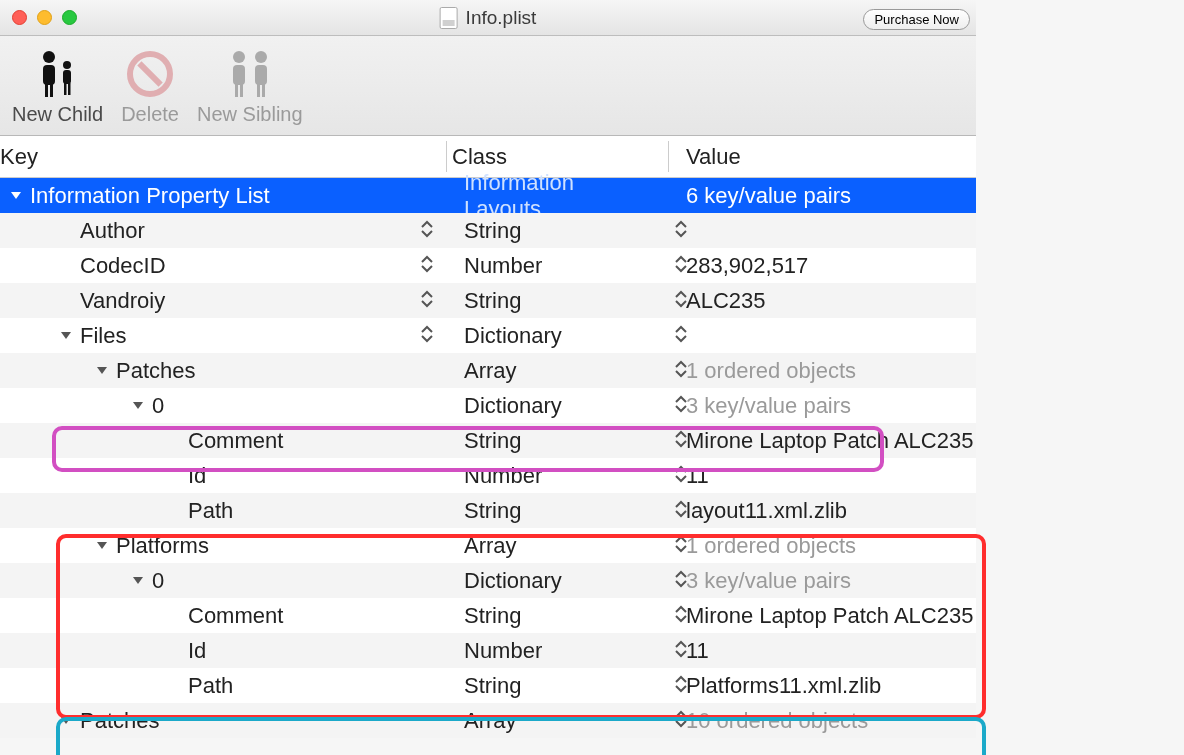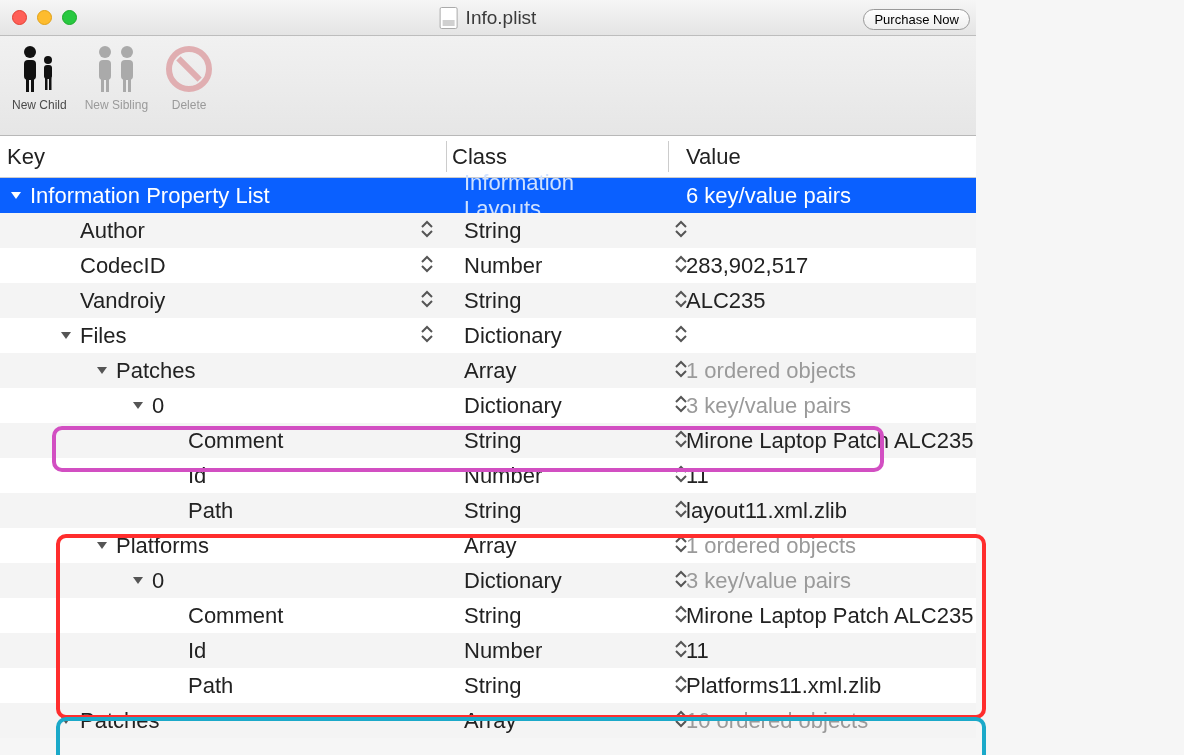--- a/index.html
+++ b/index.html
@@ -10,27 +10,27 @@
 .dot{width:15px;height:15px;border-radius:50%}
 .dot.red{background:#ff5f57;border:1px solid #e33e32}
 .dot.yellow{background:#febc2e;border:1px solid #e1a116}
 .dot.green{background:#28c840;border:1px solid #1aab29}
 .title-center{position:absolute;left:50%;transform:translateX(-50%);display:flex;align-items:center;gap:8px;font-size:19px;color:#3a3a3a}
 .plist-icon{width:18px;height:22px;border:1px solid #aaa;background:#fff;border-radius:2px;position:relative}
 .plist-icon:after{content:"";position:absolute;bottom:2px;left:2px;right:2px;height:6px;background:#d0d0d0}
 .purchase{position:absolute;right:6px;top:4px}
 .purchase button{font-size:13px;padding:2px 10px;border:1px solid #999;border-radius:11px;background:linear-gradient(#fff,#eee);cursor:pointer}
 .toolbar{height:100px;background:linear-gradient(#f1f1f1,#e6e6e6);border-bottom:1px solid #b8b8b8;display:flex;align-items:center;padding:6px 12px;gap:18px}
-.tool{display:flex;flex-direction:column;align-items:center;justify-content:flex-start;height:92px;font-size:12px;color:#4a4a4a}
+.tool{display:flex;flex-direction:column;align-items:center;justify-content:center;height:92px;font-size:20px;color:#4a4a4a}
 .tool.disabled{color:#9a9a9a}
 .tool .ic{height:58px;display:flex;align-items:center;justify-content:center}
 .no-sign{width:46px;height:46px;border:6px solid #e0aeb1;border-radius:50%;position:relative}
 .no-sign:after{content:"";position:absolute;left:2px;right:2px;top:50%;height:6px;background:#e0aeb1;transform:translateY(-50%) rotate(45deg)}
 .header-row{height:42px;background:#fff;border-bottom:1px solid #ccc;display:flex;align-items:center;font-size:22px;color:#222;position:relative}
-.header-row .col-key{width:446px;padding-left:7px}
+.header-row .col-key{width:446px;padding-left:0}
 .header-row .col-class{width:222px;padding-left:6px}
 .header-row .col-value{flex:1;padding-left:18px}
 .vsep{position:absolute;top:5px;bottom:5px;width:1px;background:#ccc}
 .vsep.a{left:446px}.vsep.b{left:668px}
 .tree{font-size:22px}
 .row{height:35px;display:flex;align-items:center;position:relative}
 .row.sel{background:#0a60ff;color:#fff}
 .row.odd{background:#f4f4f4}
 .row.even{background:#fff}
 .cell-key{width:446px;display:flex;align-items:center;position:relative;height:100%}
@@ -83,42 +83,42 @@
             <circle cx="36" cy="18" r="4"></circle>
               <rect x="32" y="23" width="8" height="14" rx="3"></rect>
               <rect x="33" y="36" width="2.5" height="12"></rect>
               <rect x="37" y="36" width="2.5" height="12"></rect>
           </g>
         </svg>
       </span>
       <span>New Child</span>
     </div>
     <div class="tool disabled">
+      <span class="ic">
+          <span class="no-sign"></span>
+        </span>
+      <span>Delete</span>
+    </div>
+    <div class="tool disabled">
       <span class="ic people">
         <svg width="54" height="54" viewBox="0 0 54 54">
           <g fill="#aaa">
             <circle cx="16" cy="10" r="6"></circle>
               <rect x="10" y="18" width="12" height="20" rx="4"></rect>
               <rect x="12" y="36" width="3" height="14"></rect>
               <rect x="17" y="36" width="3" height="14"></rect>
             <circle cx="38" cy="10" r="6"></circle>
               <rect x="32" y="18" width="12" height="20" rx="4"></rect>
               <rect x="34" y="36" width="3" height="14"></rect>
               <rect x="39" y="36" width="3" height="14"></rect>
           </g>
         </svg>
       </span>
       <span>New Sibling</span>
     </div>
-    <div class="tool disabled">
-      <span class="ic">
-          <span class="no-sign"></span>
-        </span>
-      <span>Delete</span>
-    </div>
   </div>
 
   <div class="header-row">
     <div class="col-key">Key</div>
     <div class="vsep a"></div>
     <div class="col-class">Class</div>
     <div class="vsep b"></div>
     <div class="col-value">Value</div>
   </div>
 

